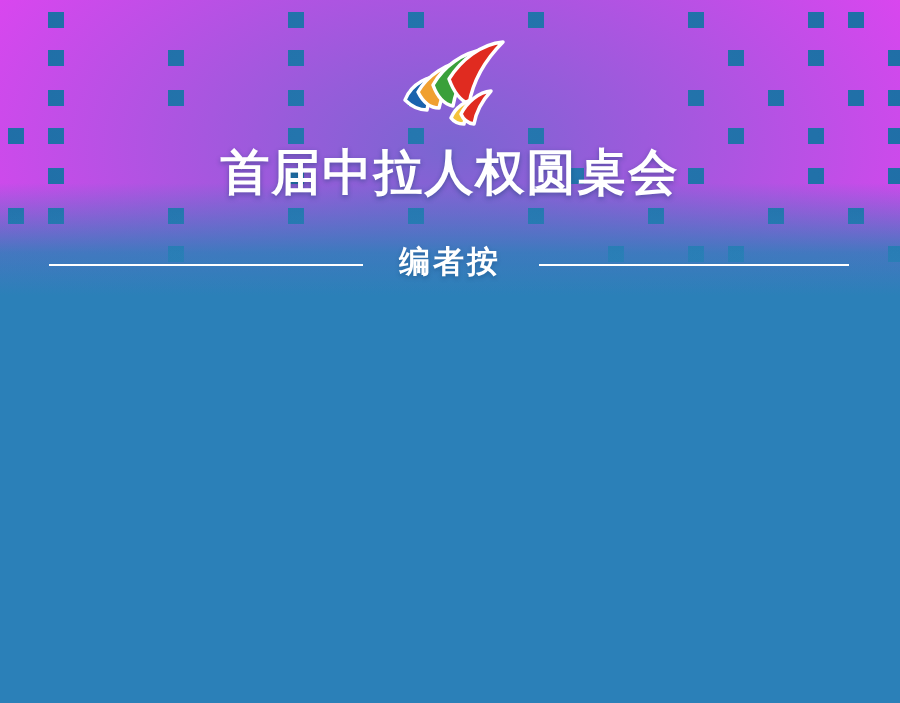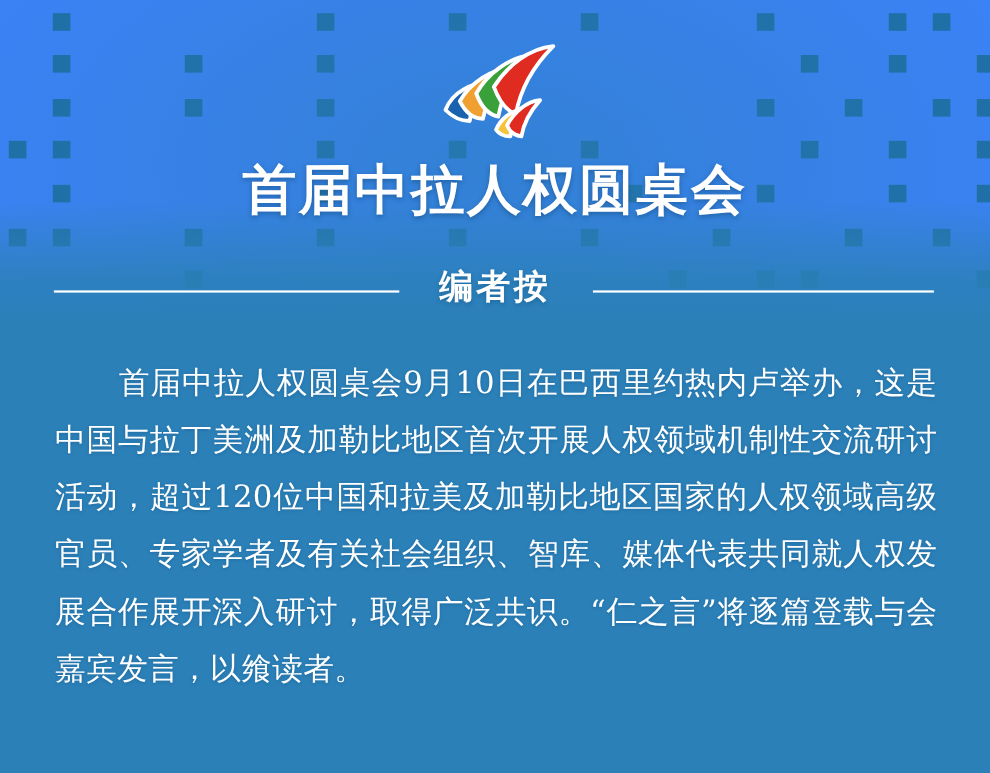--- a/index.html
+++ b/index.html
@@ -123,21 +123,21 @@
     text-align: justify;
     text-justify: inter-character;
     text-indent: 58px;
     letter-spacing: 0.2px;
     text-shadow: 0 1px 3px rgba(10,60,100,0.30);
   }
 </style>
 </head>
 <body>
 
-<div id="poster" style="background: #3b82f6;">
+<div id="poster" style="background: #d946ef;">
 
   <div class="pattern-layer">
       <div class="sq" style="left: 48px; top: 12px; background: rgb(31, 110, 166);"></div>
       <div class="sq" style="left: 288px; top: 12px; background: rgb(31, 110, 166);"></div>
       <div class="sq" style="left: 408px; top: 12px; background: rgb(31, 110, 166);"></div>
       <div class="sq" style="left: 528px; top: 12px; background: rgb(31, 110, 166);"></div>
       <div class="sq" style="left: 688px; top: 12px; background: rgb(31, 110, 166);"></div>
       <div class="sq" style="left: 808px; top: 12px; background: rgb(31, 110, 166);"></div>
       <div class="sq" style="left: 848px; top: 12px; background: rgb(31, 110, 166);"></div>
       <div class="sq" style="left: 48px; top: 50px; background: rgb(31, 110, 166);"></div>
@@ -200,15 +200,14 @@
   </div>
 
   <div class="main-title">首届中拉人权圆桌会</div>
 
   <div class="note-band">
     <div class="rule left"></div>
     <div class="rule right"></div>
     <div class="note-label">编者按</div>
   </div>
 
-  <div class="body-copy">首届中拉人权圆桌会9月10日在巴西里约热内卢举办，这是中国与拉丁美洲及加勒比地区首次开展人权领域机制性交流研讨活动，超过120位中国和拉美及加勒比地区国家的人权领域高级官员、专家学者及有关社会组织、智库、媒体代表共同就人权发展合作展开深入研讨，取得广泛共识。“仁之言”将逐篇登载与会嘉宾发言，以飨读者。</div>
 
 </div>
 
 </body></html>

